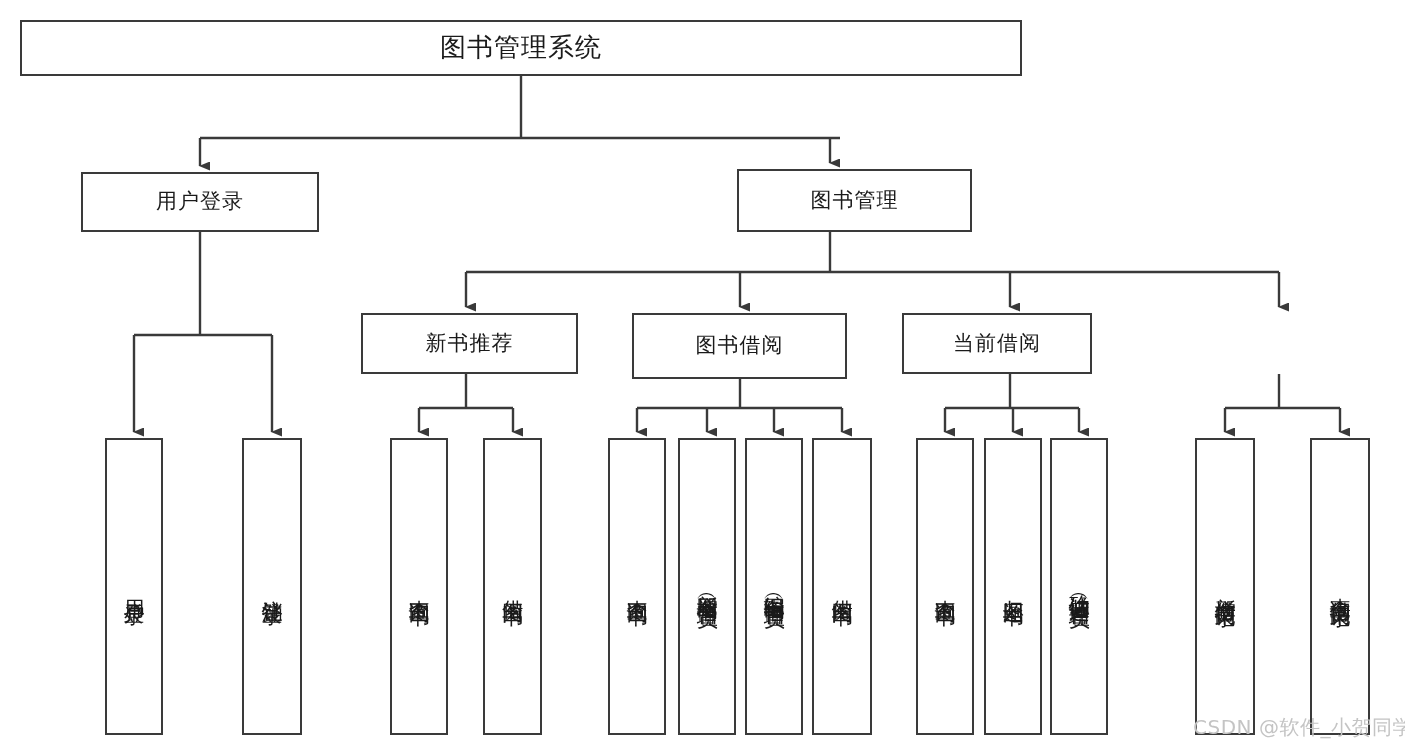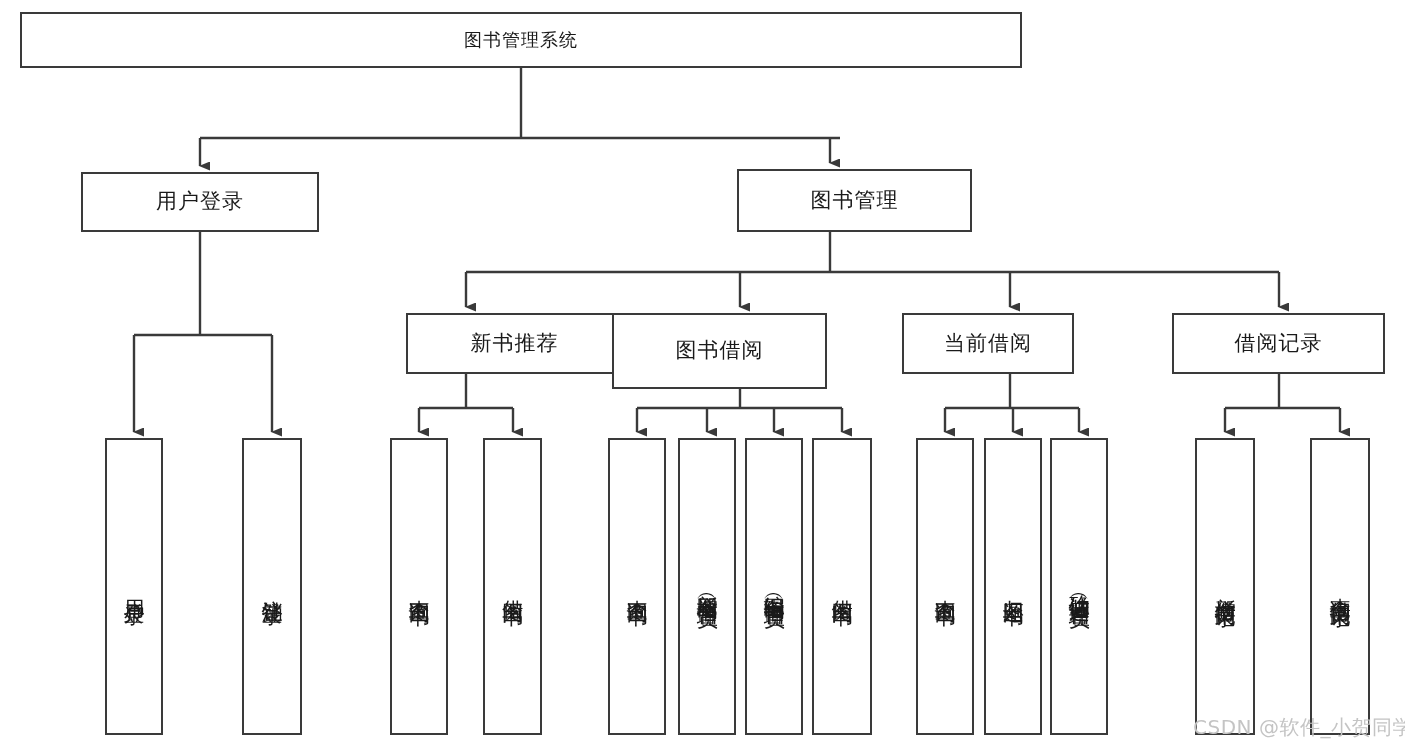--- a/index.html
+++ b/index.html
@@ -35,21 +35,22 @@
     justify-content: center;
     color: #1a1a1a;
   }
   .node-h {
     font-size: 21px;
     line-height: 1.2;
     letter-spacing: 1px;
     white-space: nowrap;
   }
   .node-title {
-    font-size: 18px;
+    font-size: 26px;
+    margin-top: 8px;
   }
   .node-v {
     writing-mode: vertical-rl;
     text-orientation: upright;
     font-size: 21px;
     line-height: 1.25;
     letter-spacing: 2px;
     padding: 6px 0;
     text-align: center;
   }
@@ -128,31 +129,28 @@
     <span>图书管理系统</span>
   </div>
 
   <div class="node node-h" style="left:81px; top:172px; width:238px; height:60px;">
     <span>用户登录</span>
   </div>
   <div class="node node-h" style="left:737px; top:169px; width:235px; height:63px;">
     <span>图书管理</span>
   </div>
 
-  <div class="node node-h" style="left:361px; top:313px; width:217px; height:61px;margin-left:45px;">
+  <div class="node node-h" style="left:361px; top:313px; width:217px; height:61px;">
     <span>新书推荐</span>
   </div>
-  <div class="node node-h" style="left:612px; top:313px; width:215px; height:76px;">
+  <div class="node node-h" style="left:632px; top:313px; width:215px; height:66px;">
     <span>图书借阅</span>
   </div>
-  <div class="node node-h" style="left:902px; top:313px; width:172px; height:61px;">
+  <div class="node node-h" style="left:902px; top:313px; width:190px; height:61px;">
     <span>当前借阅</span>
-  </div>
-  <div class="node node-h" style="left:1172px; top:313px; width:213px; height:61px;">
-    <span>借阅记录</span>
   </div>
 
   <div class="node node-v" style="left:105px; top:438px; width:58px; height:297px;">
     <span class="vtext">用户登录</span>
   </div>
   <div class="node node-v" style="left:242px; top:438px; width:60px; height:297px;">
     <span class="vtext">注销登录</span>
   </div>
 
   <div class="node node-v" style="left:390px; top:438px; width:58px; height:297px;">

